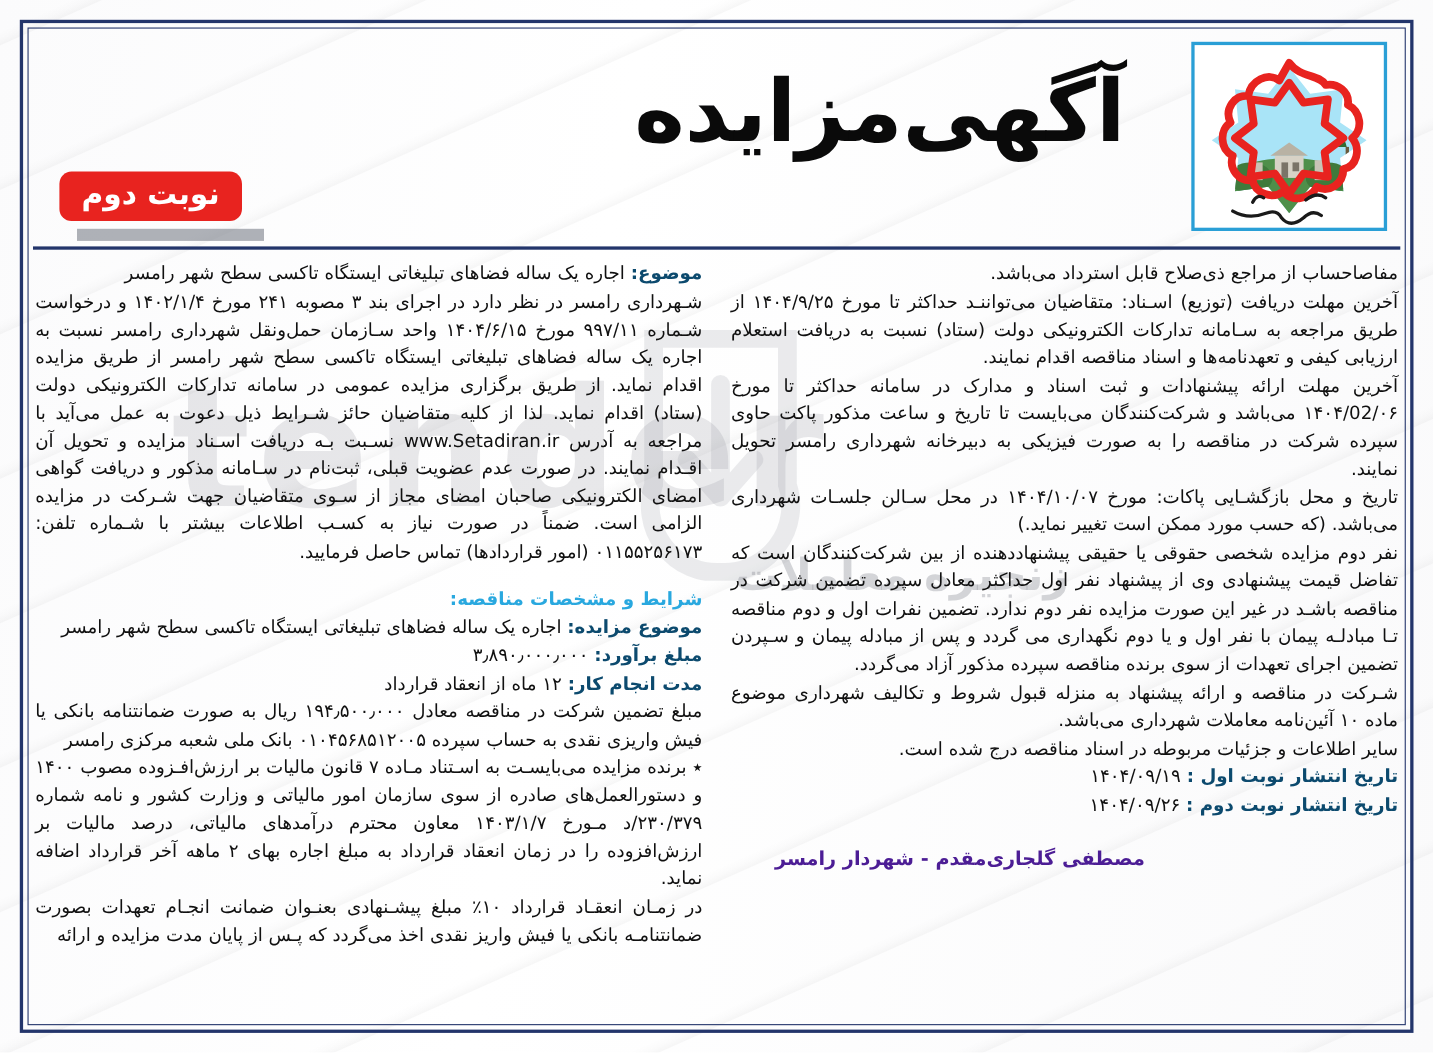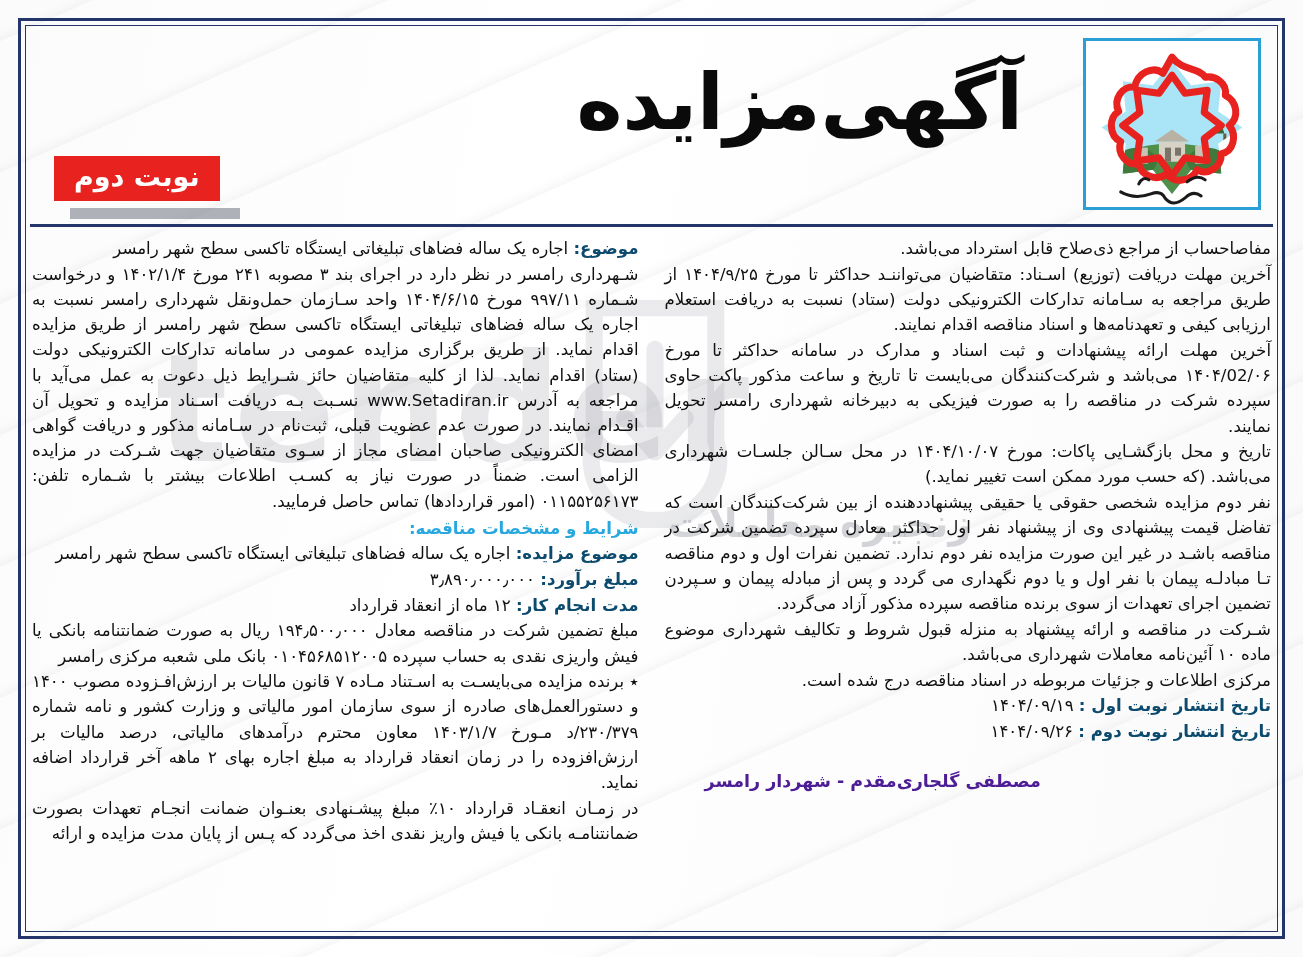--- a/index.html
+++ b/index.html
@@ -137,20 +137,21 @@
   .round-badge {
     position: absolute;
     left: 24px;
     top: 126px;
     background: #e8231f;
     color: #ffffff;
     font-size: 27px;
     font-weight: 700;
     padding: 6px 20px 9px 20px;
     line-height: 1.1;
+    border-radius: 11px;
   }
   .badge-shadow {
     position: absolute;
     left: 40px;
     top: 178px;
     width: 170px;
     height: 11px;
     background: rgba(110,115,125,0.55);
   }
 
@@ -181,21 +182,21 @@
     font-size: 16.6px;
     line-height: 1.52;
     color: #101010;
     text-align: justify;
     text-justify: inter-word;
     direction: rtl;
   }
   .col p { margin: 0 0 0.5px 0; }
 
   .lbl-blue   { color: #0c4a6e; font-weight: 700; }
-  .sec-head   { color: #29a8df; font-weight: 700; display: block; margin-top: 2px; }
+  .sec-head   { color: #29a8df; font-weight: 700; display: block; margin-top: 18px; }
 
   .ltr-inline { direction: ltr; unicode-bidi: embed; display: inline-block; }
 
   .sign {
     margin-top: 24px;
     color: #4c1d95;
     font-weight: 700;
     font-size: 17.5px;
     text-align: left;
     padding-left: 40px;
@@ -276,21 +277,21 @@
 
   <div class="columns">
 
     <div class="col">
       <p>مفاصاحساب از مراجع ذی‌صلاح قابل استرداد می‌باشد.</p>
       <p>آخرین مهلت دریافت (توزیع) اسـناد: متقاضیان می‌تواننـد حداکثر تا مورخ ۱۴۰۴/۹/۲۵ از طریق مراجعه به سـامانه تدارکات  الکترونیکی دولت (ستاد) نسبت به دریافت استعلام ارزیابی کیفی و تعهدنامه‌ها و اسناد مناقصه اقدام نمایند.</p>
       <p>آخرین مهلت ارائه پیشنهادات و ثبت اسناد و مدارک در سامانه حداکثر تا مورخ ۱۴۰۴/02/۰۶ می‌باشد و شرکت‌کنندگان می‌بایست تا تاریخ و ساعت مذکور پاکت حاوی سپرده شرکت در مناقصه را به صورت فیزیکی به دبیرخانه شهرداری رامسر تحویل نمایند.</p>
       <p>تاریخ و محل بازگشـایی پاکات: مورخ ۱۴۰۴/۱۰/۰۷ در محل سـالن جلسـات شهرداری می‌باشد. (که حسب مورد ممکن است تغییر نماید.)</p>
       <p>نفر دوم مزایده شخصی حقوقی یا حقیقی پیشنهاددهنده از بین شرکت‌کنندگان است که تفاضل قیمت پیشنهادی وی از پیشنهاد نفر اول حداکثر معادل سپرده تضمین شرکت در مناقصه باشـد در غیر این صورت مزایده نفر دوم ندارد. تضمین نفرات اول و دوم مناقصه تـا مبادلـه پیمان با نفر اول و یا دوم نگهداری می گردد و پس از مبادله پیمان و سـپردن تضمین اجرای تعهدات از سوی برنده مناقصه سپرده مذکور آزاد می‌گردد.</p>
       <p>شـرکت در مناقصه و ارائه پیشنهاد به منزله قبول شروط و تکالیف شهرداری موضوع ماده ۱۰ آئین‌نامه معاملات شهرداری می‌باشد.</p>
-      <p>مرکزی اطلاعات و جزئیات مربوطه در اسناد مناقصه درج شده است.</p>
+      <p>سایر اطلاعات و جزئیات مربوطه در اسناد مناقصه درج شده است.</p>
 
       <p class="pub-line">
         <span class="lbl-blue">تاریخ انتشار نوبت اول :</span>
         <span>۱۴۰۴/۰۹/۱۹</span>
       </p>
       <p class="pub-line">
         <span class="lbl-blue">تاریخ انتشار نوبت دوم :</span>
         <span>۱۴۰۴/۰۹/۲۶</span>
       </p>
 

